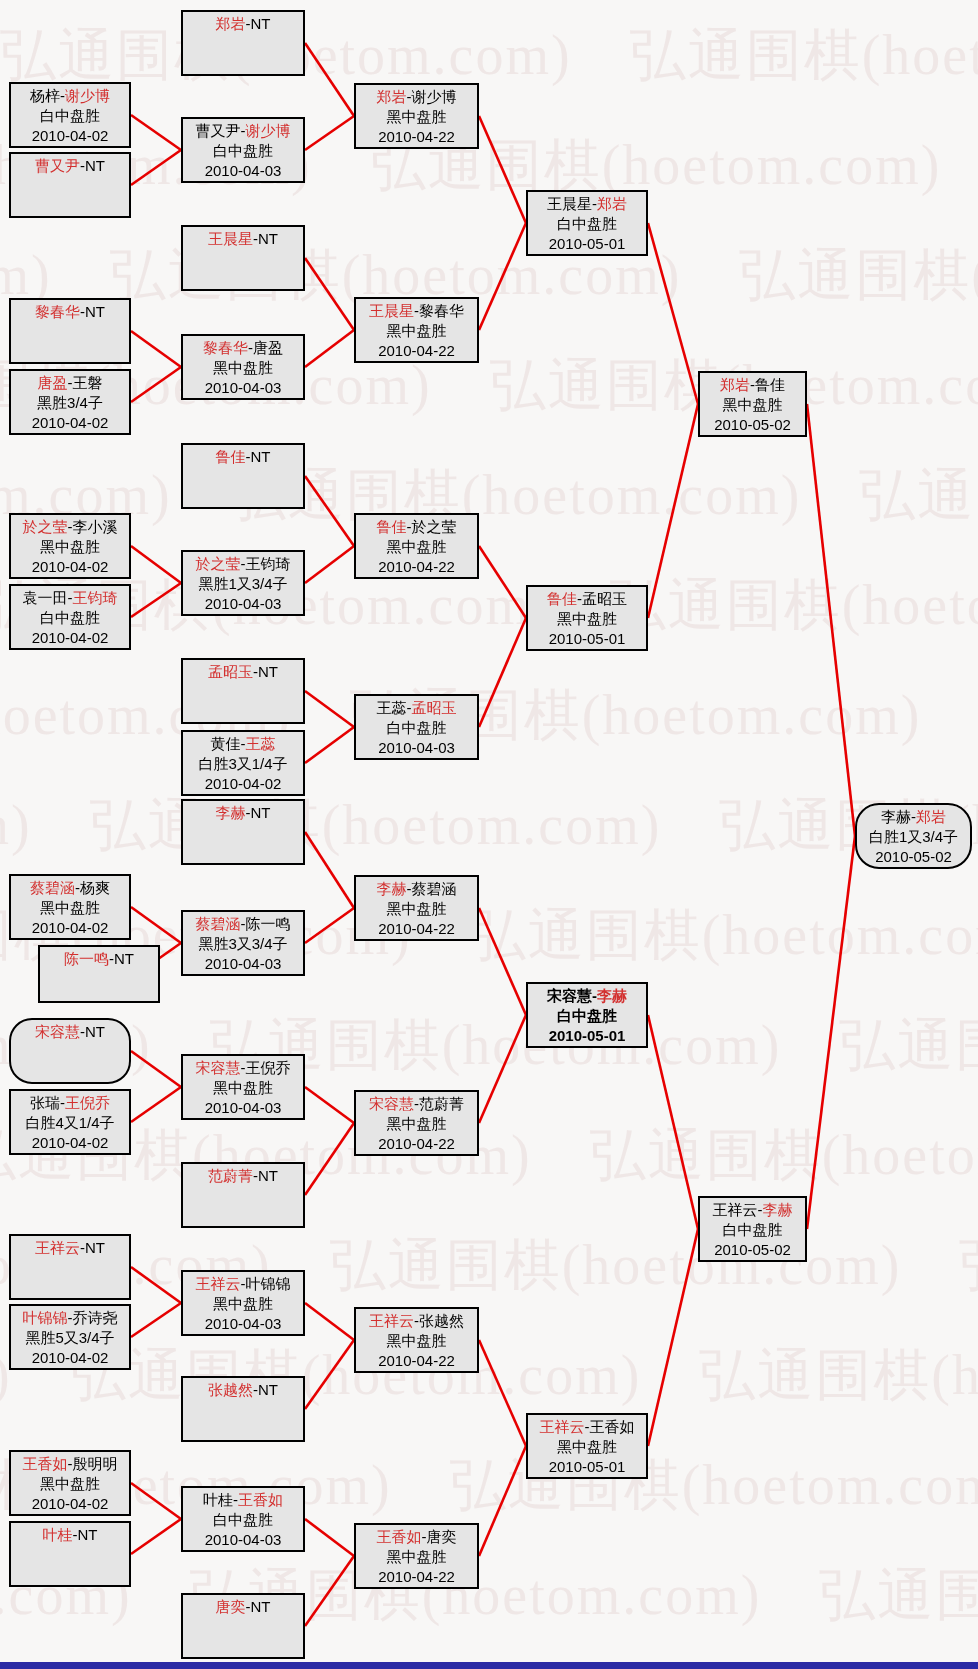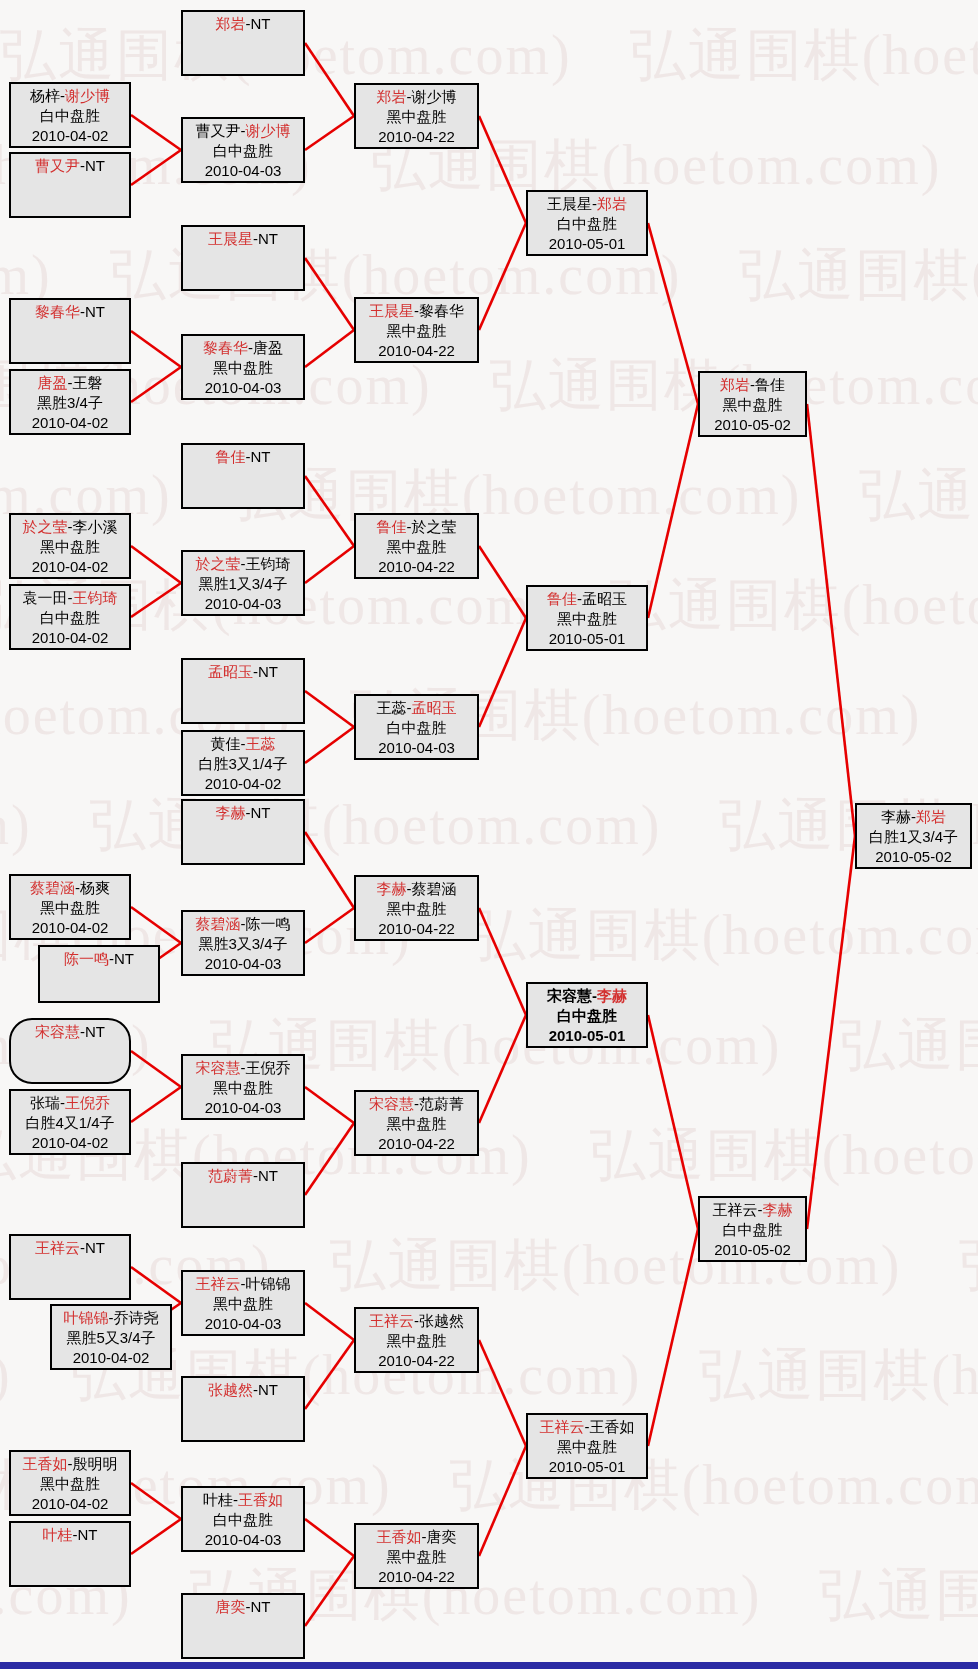--- a/index.html
+++ b/index.html
@@ -139,21 +139,21 @@
         <div class="row"><span class="win">宋容慧</span><span>-</span><span>NT</span></div>
       </div>
       <div class="box" style="left: 9px; top: 1089px; width: 122px; height: 66px;">
         <div class="row"><span>张瑞</span><span>-</span><span class="win">王倪乔</span></div>
         <div class="row">白胜4又1/4子</div>
         <div class="row">2010-04-02</div>
       </div>
       <div class="box" style="left: 9px; top: 1234px; width: 122px; height: 66px;">
         <div class="row"><span class="win">王祥云</span><span>-</span><span>NT</span></div>
       </div>
-      <div class="box" style="left: 9px; top: 1304px; width: 122px; height: 66px; margin-left: 41px;">
+      <div class="box" style="left: 9px; top: 1304px; width: 122px; height: 66px;">
         <div class="row"><span class="win">叶锦锦</span><span>-</span><span>乔诗尧</span></div>
         <div class="row">黑胜5又3/4子</div>
         <div class="row">2010-04-02</div>
       </div>
       <div class="box" style="left: 9px; top: 1450px; width: 122px; height: 66px;">
         <div class="row"><span class="win">王香如</span><span>-</span><span>殷明明</span></div>
         <div class="row">黑中盘胜</div>
         <div class="row">2010-04-02</div>
       </div>
       <div class="box" style="left: 9px; top: 1521px; width: 122px; height: 66px;">
@@ -286,20 +286,20 @@
       <div class="box" style="left: 698px; top: 371px; width: 109px; height: 66px;">
         <div class="row"><span class="win">郑岩</span><span>-</span><span>鲁佳</span></div>
         <div class="row">黑中盘胜</div>
         <div class="row">2010-05-02</div>
       </div>
       <div class="box" style="left: 698px; top: 1196px; width: 109px; height: 66px;">
         <div class="row"><span>王祥云</span><span>-</span><span class="win">李赫</span></div>
         <div class="row">白中盘胜</div>
         <div class="row">2010-05-02</div>
       </div>
-      <div class="box" style="left: 855px; top: 803px; width: 117px; height: 66px;">
+      <div class="box" style="left: 855px; top: 803px; width: 117px; height: 66px; border-radius: 24px;">
         <div class="row"><span>李赫</span><span>-</span><span class="win">郑岩</span></div>
         <div class="row">白胜1又3/4子</div>
         <div class="row">2010-05-02</div>
       </div>
     </div>
   <div id="bottombar" style="background: rgb(43, 43, 164);"></div>
 </div>
 
 </body></html>

